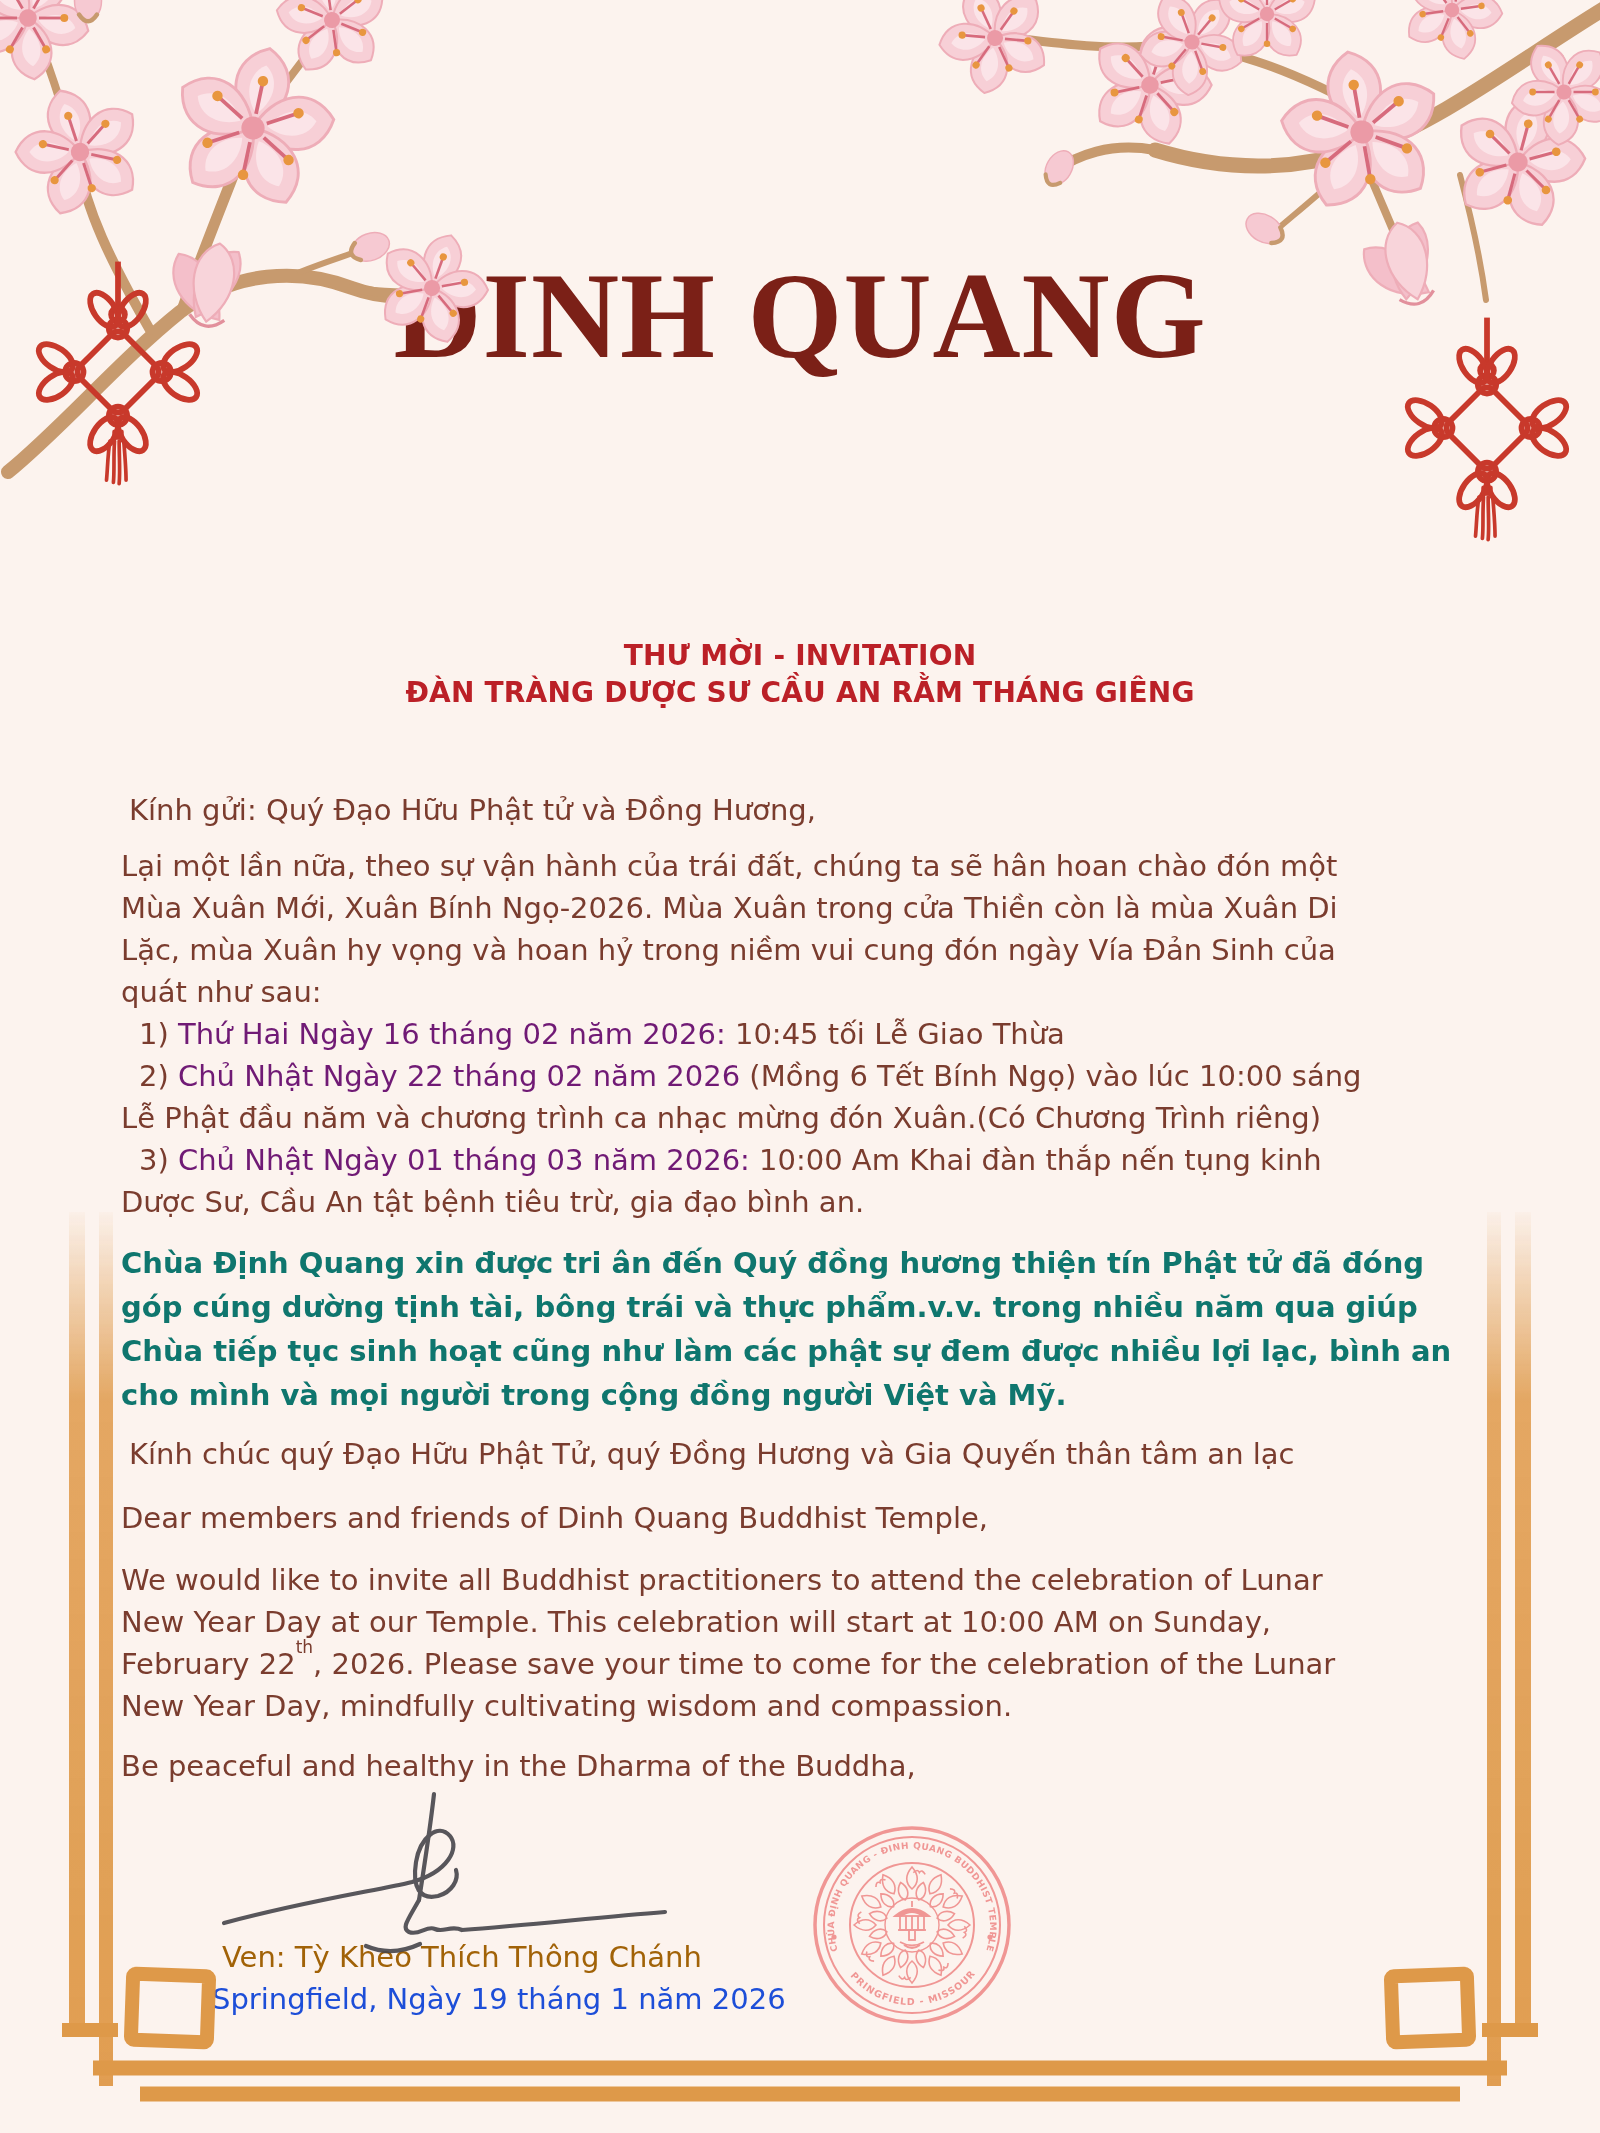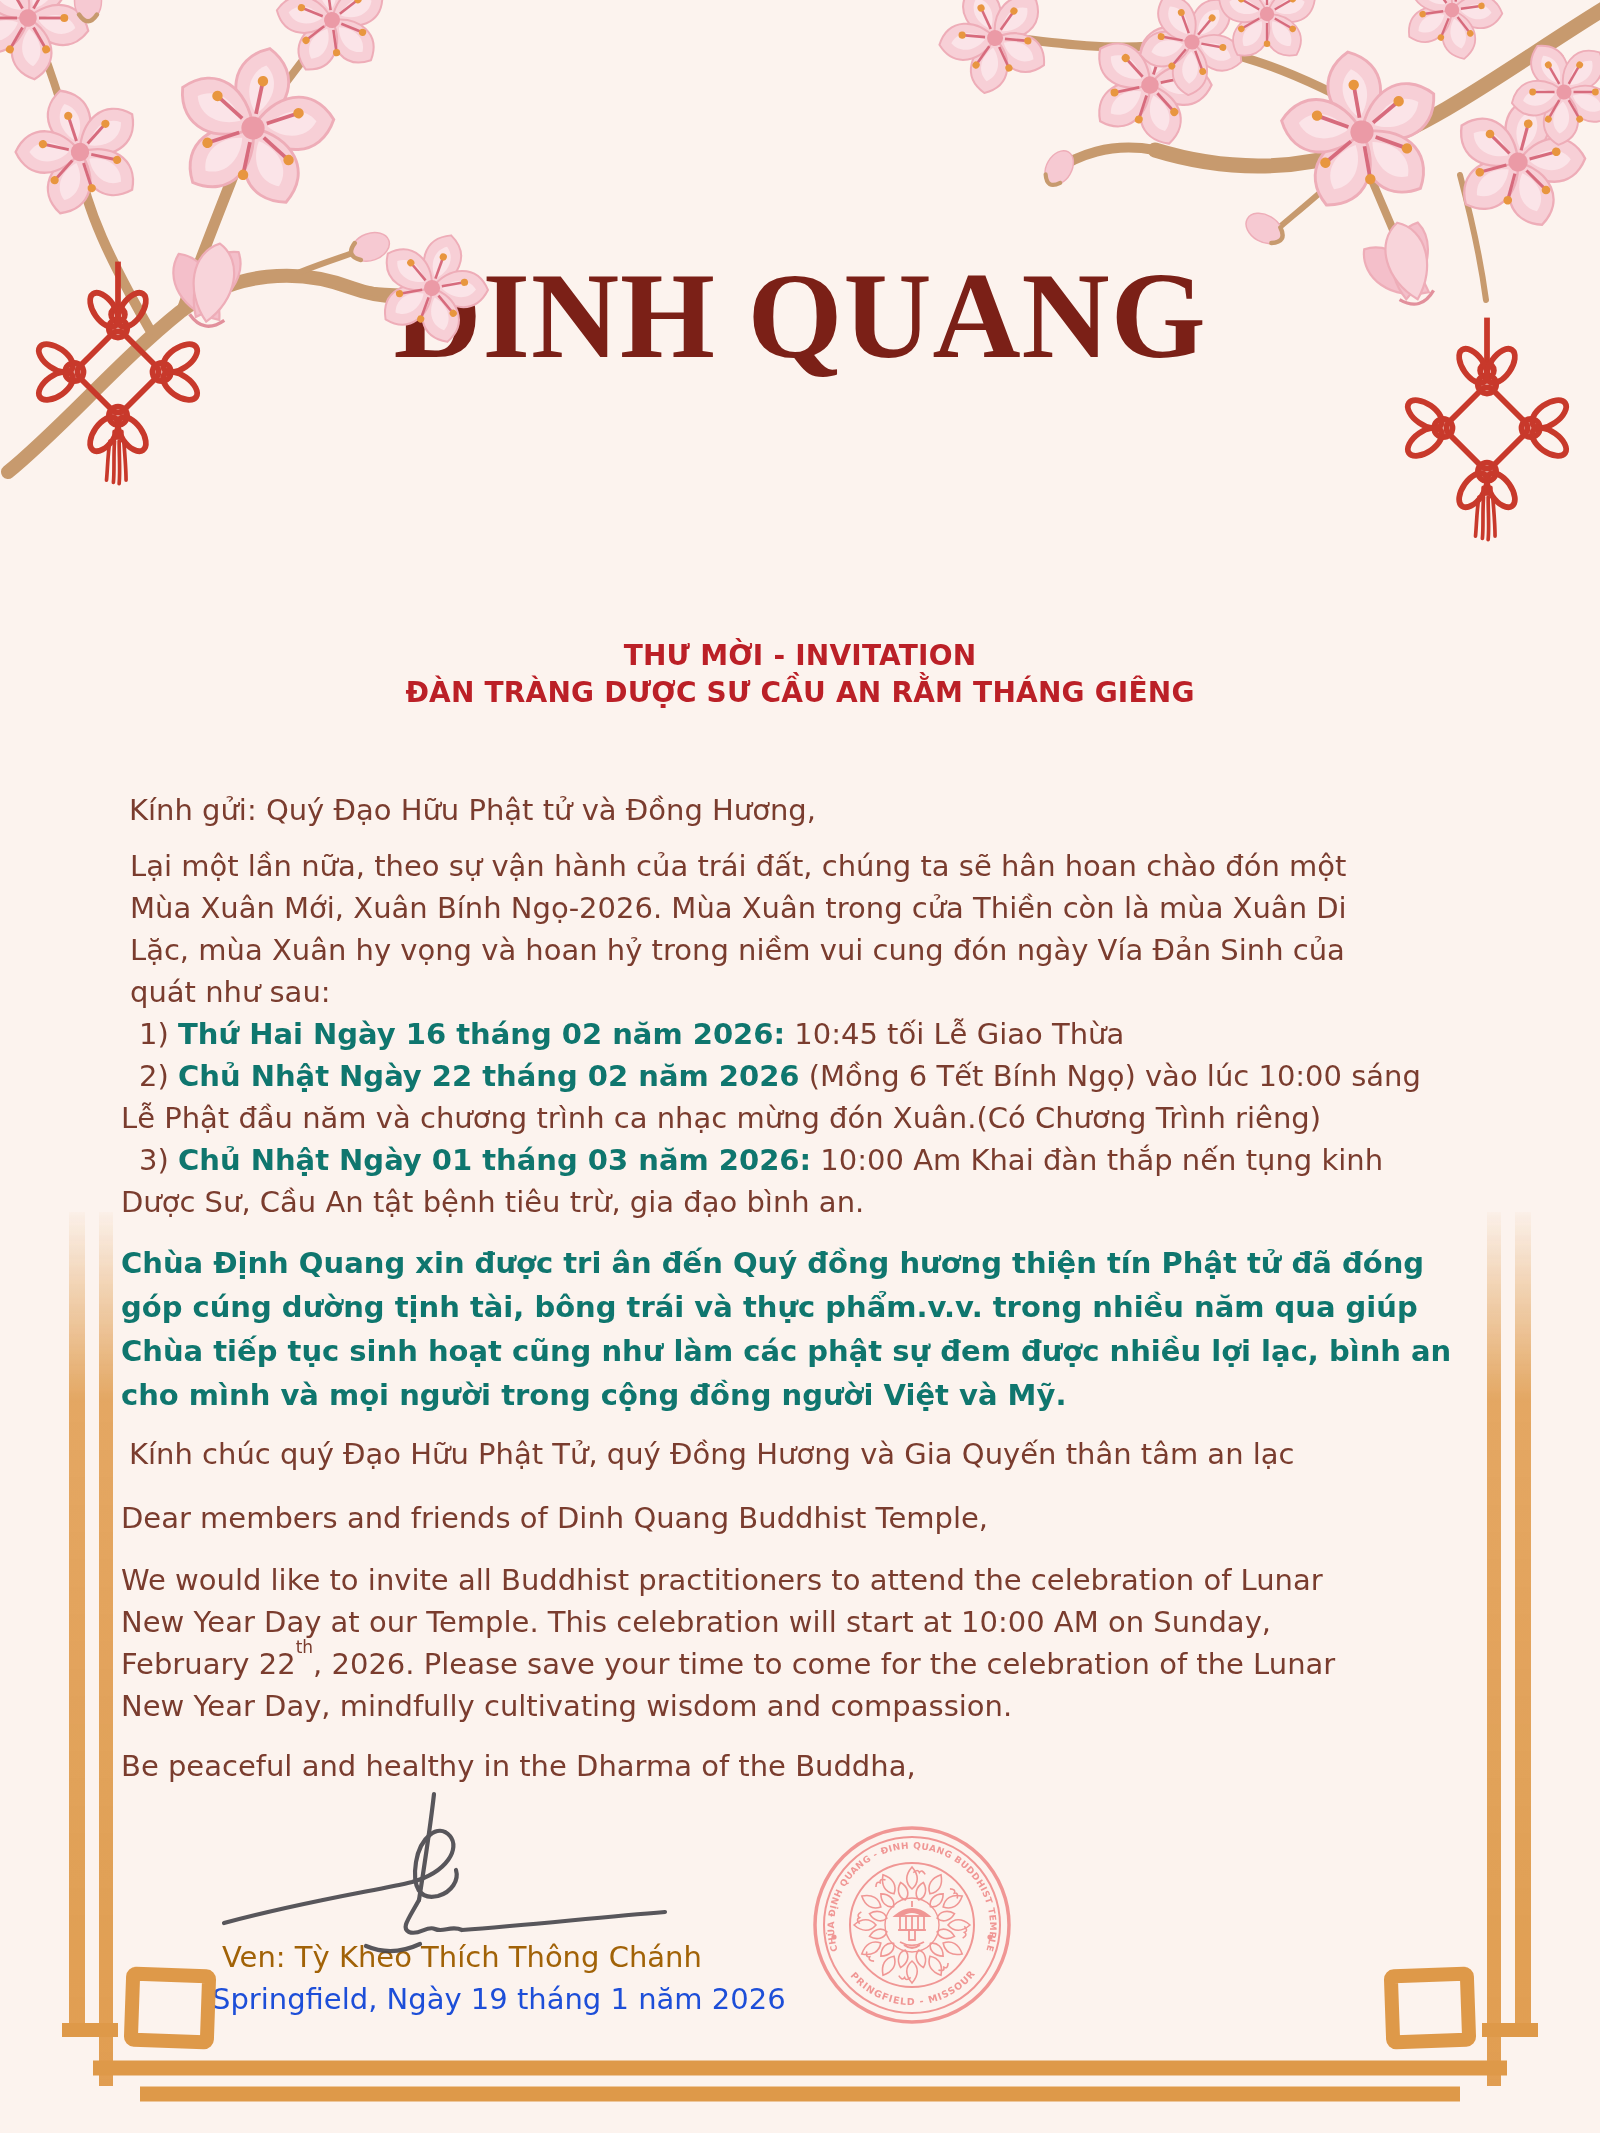--- a/index.html
+++ b/index.html
@@ -8,23 +8,23 @@
   .decor{position:absolute;left:0;top:0;z-index:3;pointer-events:none;}
   .title{position:absolute;top:252px;left:0;width:1600px;text-align:center;z-index:1;
          font-family:"Liberation Serif","DejaVu Serif",serif;font-weight:bold;
          color:#7b2017;font-size:122px;line-height:127px;letter-spacing:1px;}
   .headers{position:absolute;top:637px;left:0;width:1600px;text-align:center;z-index:1;
            color:#bb2027;font-size:28px;font-weight:bold;line-height:37px;letter-spacing:.2px;}
   .content{position:absolute;left:121px;top:789px;width:1392px;z-index:1;
            color:#7a3c2e;font-size:29px;line-height:42px;}
   .line{white-space:nowrap;}
   .indent8{padding-left:8px;}
-  .para1{margin-top:14px;margin-left:9px;}
+  .para1{margin-top:14px;}
   .sched{text-indent:18px;}
-  .red-b{color:#0f766e;font-weight:bold;margin-top:47px;}
+  .red-b{color:#701a75;font-weight:normal;margin-top:47px;}
   .thanks{margin-top:18px;line-height:44px;font-weight:bold;color:#0f766e;}
   .wish{margin-top:16px;}
   .dear{margin-top:22px;}
   .english{margin-top:20px;}
   .peace{margin-top:18px;}
   sup{font-size:17px;position:relative;top:-10px;line-height:0;}
   .sig-name{position:absolute;left:222px;top:1940px;font-size:29px;color:#a16207;z-index:1;}
   .sig-place{position:absolute;left:212px;top:1982px;font-size:29px;color:#1d4ed8;z-index:1;}
 </style>
 </head>

